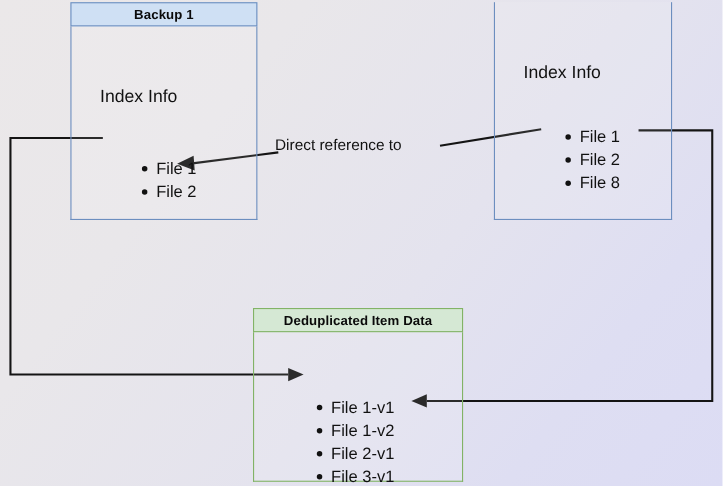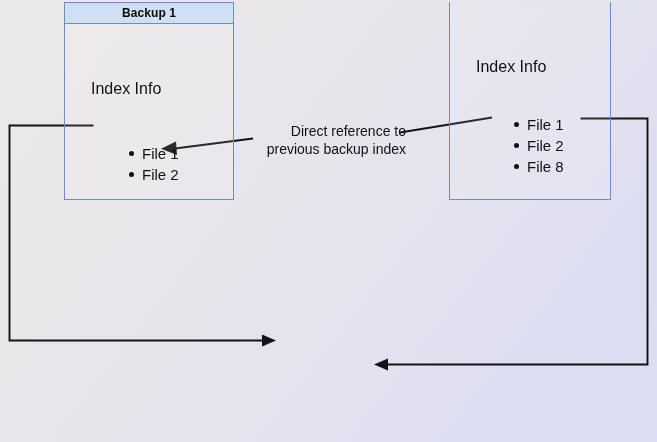--- a/index.html
+++ b/index.html
@@ -91,21 +91,21 @@
     top: 8px;
     width: 5px;
     height: 5px;
     border-radius: 50%;
     background: #111111;
   }
 
   
   .edge-note {
     position: absolute;
-    text-align: right;
+    text-align: left;
     font-size: 14px;
     line-height: 18px;
     color: #111111;
     white-space: nowrap;
   }
 
   
   #wires {
     position: absolute;
     left: 0;
@@ -165,19 +165,29 @@
     <div class="node-body">
       <div class="section-label" style="left:26px; top:56px;">Index Info</div>
       <ul class="bullets" style="left:50px; top:100px;">
         <li>File 1</li>
         <li>File 2</li>
         <li>File 8</li>
       </ul>
     </div>
   </div>
 
+  <div class="node node-green" style="left:230px; top:280px; width:191px; height:158px;">
+    <div class="node-header">Deduplicated Item Data</div>
+    <div class="node-body">
+      <ul class="bullets" style="left:43px; top:46px;">
+        <li>File 1-v1</li>
+        <li>File 1-v2</li>
+        <li>File 2-v1</li>
+        <li>File 3-v1</li>
+      </ul>
+    </div>
+  </div>
 
   <div class="edge-note" style="left:250px; top:122px; width:156px;">
     <div>Direct reference to</div>
-    <div>previous backup index</div>
   </div>
 
 </div>
 
 </body></html>

